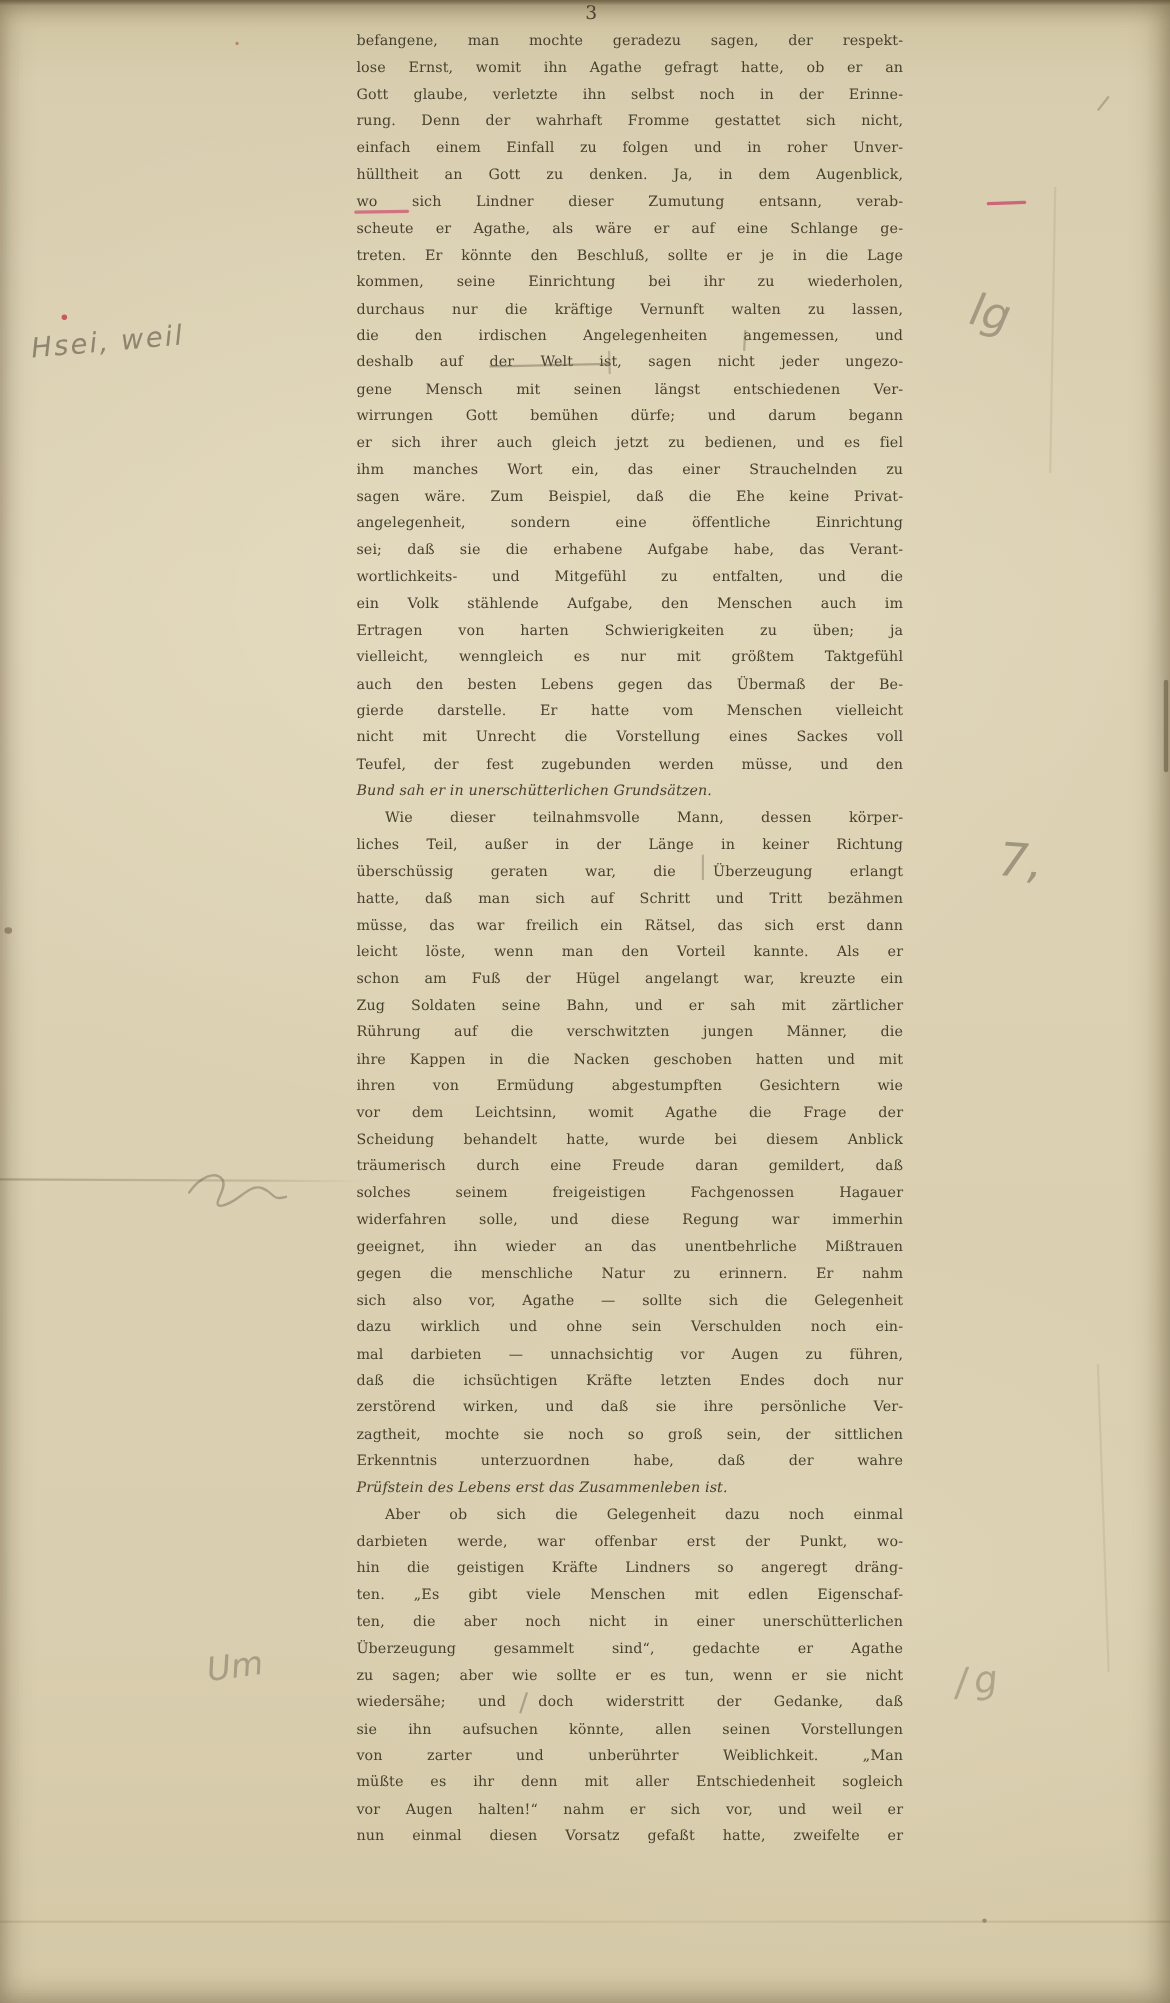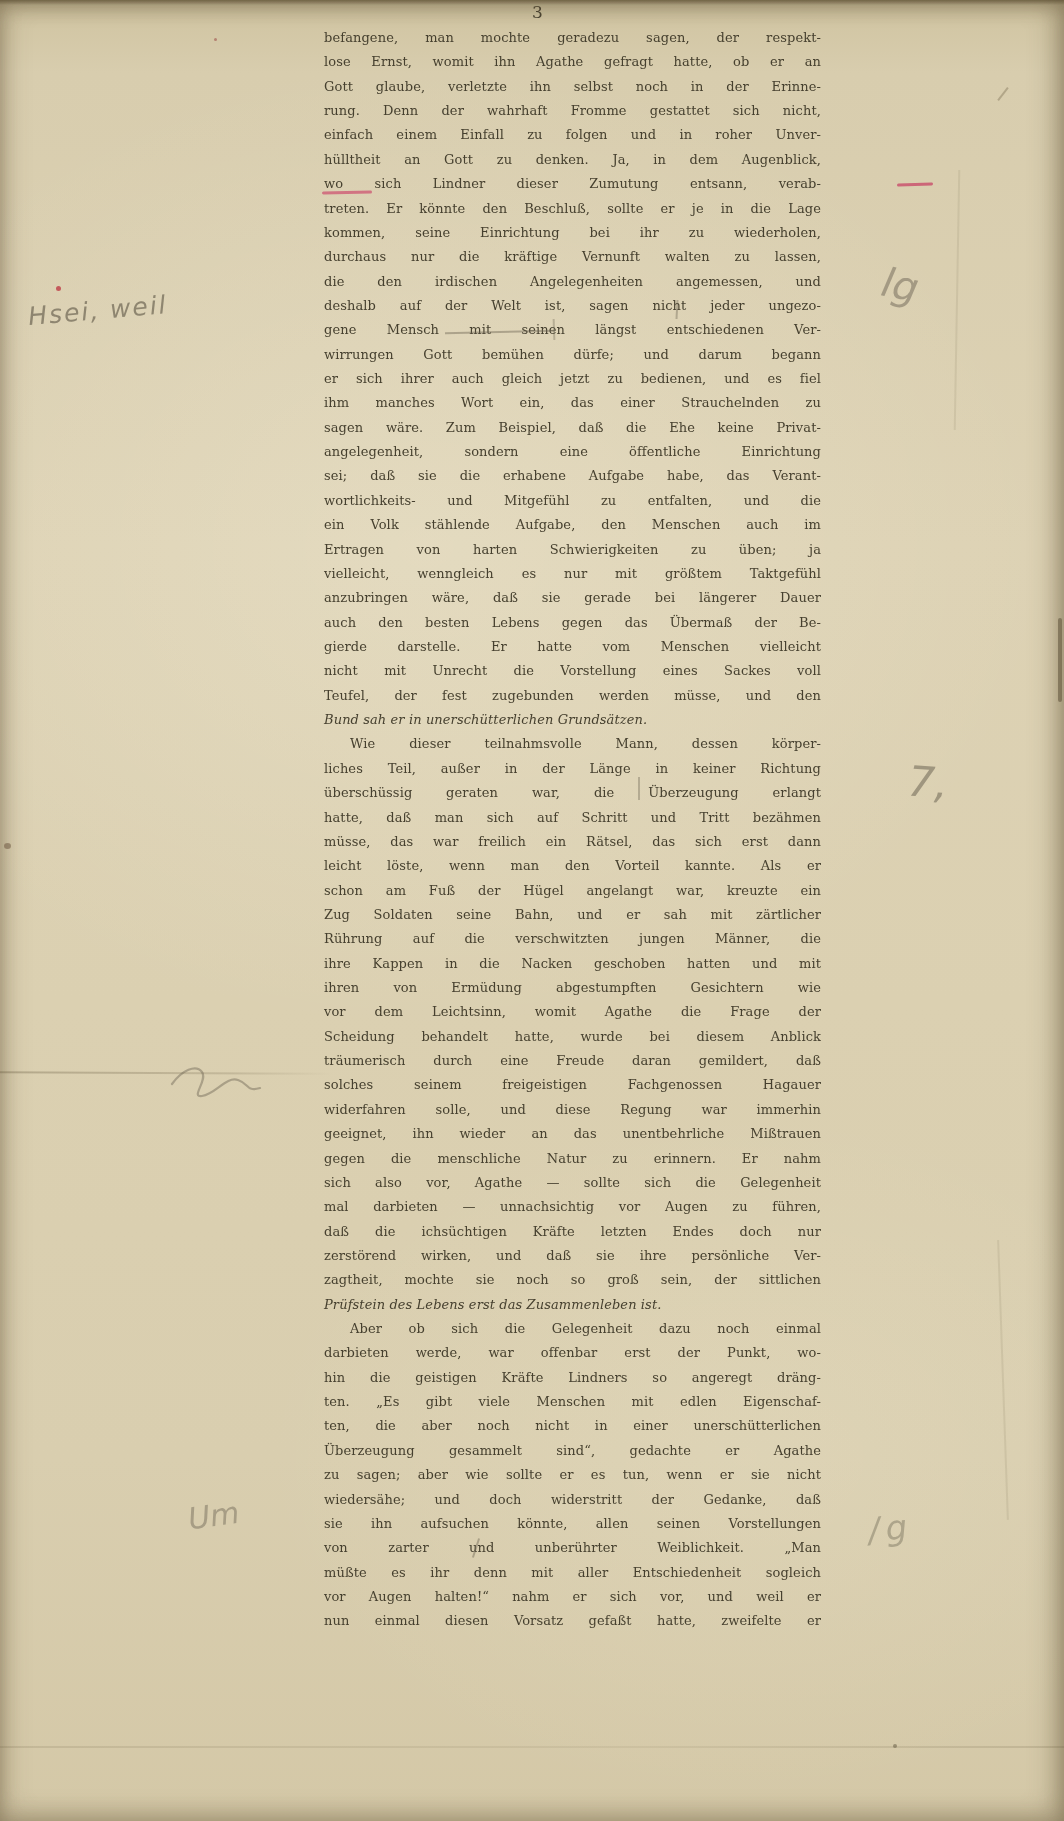--- a/index.html
+++ b/index.html
@@ -83,37 +83,37 @@
   <div class="page-number">3</div>
 
   <div class="text-column">
       <div class="line">befangene, man mochte geradezu sagen, der respekt-</div>
       <div class="line">lose Ernst, womit ihn Agathe gefragt hatte, ob er an</div>
       <div class="line">Gott glaube, verletzte ihn selbst noch in der Erinne-</div>
       <div class="line">rung. Denn der wahrhaft Fromme gestattet sich nicht,</div>
       <div class="line">einfach einem Einfall zu folgen und in roher Unver-</div>
       <div class="line">hülltheit an Gott zu denken. Ja, in dem Augenblick,</div>
       <div class="line">wo sich Lindner dieser Zumutung entsann, verab-</div>
+      <div class="line">scheute er Agathe, als wäre er auf eine Schlange ge-</div>
       <div class="line">treten. Er könnte den Beschluß, sollte er je in die Lage</div>
       <div class="line">kommen, seine Einrichtung bei ihr zu wiederholen,</div>
       <div class="line">durchaus nur die kräftige Vernunft walten zu lassen,</div>
       <div class="line">die den irdischen Angelegenheiten angemessen, und</div>
       <div class="line">deshalb auf der Welt ist, sagen nicht jeder ungezo-</div>
       <div class="line">gene Mensch mit seinen längst entschiedenen Ver-</div>
       <div class="line">wirrungen Gott bemühen dürfe; und darum begann</div>
       <div class="line">er sich ihrer auch gleich jetzt zu bedienen, und es fiel</div>
       <div class="line">ihm manches Wort ein, das einer Strauchelnden zu</div>
       <div class="line">sagen wäre. Zum Beispiel, daß die Ehe keine Privat-</div>
       <div class="line">angelegenheit, sondern eine öffentliche Einrichtung</div>
       <div class="line">sei; daß sie die erhabene Aufgabe habe, das Verant-</div>
       <div class="line">wortlichkeits- und Mitgefühl zu entfalten, und die</div>
       <div class="line">ein Volk stählende Aufgabe, den Menschen auch im</div>
       <div class="line">Ertragen von harten Schwierigkeiten zu üben; ja</div>
       <div class="line">vielleicht, wenngleich es nur mit größtem Taktgefühl</div>
-      <div class="line">anzubringen wäre, daß sie gerade bei längerer Dauer</div>
       <div class="line">auch den besten Lebens gegen das Übermaß der Be-</div>
       <div class="line">gierde darstelle. Er hatte vom Menschen vielleicht</div>
       <div class="line">nicht mit Unrecht die Vorstellung eines Sackes voll</div>
       <div class="line">Teufel, der fest zugebunden werden müsse, und den</div>
       <div class="line last">Bund sah er in unerschütterlichen Grundsätzen.</div>
       <div class="line indent">Wie dieser teilnahmsvolle Mann, dessen körper-</div>
       <div class="line">liches Teil, außer in der Länge in keiner Richtung</div>
       <div class="line">überschüssig geraten war, die Überzeugung erlangt</div>
       <div class="line">hatte, daß man sich auf Schritt und Tritt bezähmen</div>
       <div class="line">müsse, das war freilich ein Rätsel, das sich erst dann</div>
@@ -124,24 +124,26 @@
       <div class="line">ihre Kappen in die Nacken geschoben hatten und mit</div>
       <div class="line">ihren von Ermüdung abgestumpften Gesichtern wie</div>
       <div class="line">vor dem Leichtsinn, womit Agathe die Frage der</div>
       <div class="line">Scheidung behandelt hatte, wurde bei diesem Anblick</div>
       <div class="line">träumerisch durch eine Freude daran gemildert, daß</div>
       <div class="line">solches seinem freigeistigen Fachgenossen Hagauer</div>
       <div class="line">widerfahren solle, und diese Regung war immerhin</div>
       <div class="line">geeignet, ihn wieder an das unentbehrliche Mißtrauen</div>
       <div class="line">gegen die menschliche Natur zu erinnern. Er nahm</div>
       <div class="line">sich also vor, Agathe — sollte sich die Gelegenheit</div>
+      <div class="line">dazu wirklich und ohne sein Verschulden noch ein-</div>
       <div class="line">mal darbieten — unnachsichtig vor Augen zu führen,</div>
       <div class="line">daß die ichsüchtigen Kräfte letzten Endes doch nur</div>
       <div class="line">zerstörend wirken, und daß sie ihre persönliche Ver-</div>
       <div class="line">zagtheit, mochte sie noch so groß sein, der sittlichen</div>
+      <div class="line">Erkenntnis unterzuordnen habe, daß der wahre</div>
       <div class="line last">Prüfstein des Lebens erst das Zusammenleben ist.</div>
       <div class="line indent">Aber ob sich die Gelegenheit dazu noch einmal</div>
       <div class="line">darbieten werde, war offenbar erst der Punkt, wo-</div>
       <div class="line">hin die geistigen Kräfte Lindners so angeregt dräng-</div>
       <div class="line">ten. „Es gibt viele Menschen mit edlen Eigenschaf-</div>
       <div class="line">ten, die aber noch nicht in einer unerschütterlichen</div>
       <div class="line">Überzeugung gesammelt sind“, gedachte er Agathe</div>
       <div class="line">zu sagen; aber wie sollte er es tun, wenn er sie nicht</div>
       <div class="line">wiedersähe; und doch widerstritt der Gedanke, daß</div>
       <div class="line">sie ihn aufsuchen könnte, allen seinen Vorstellungen</div>

